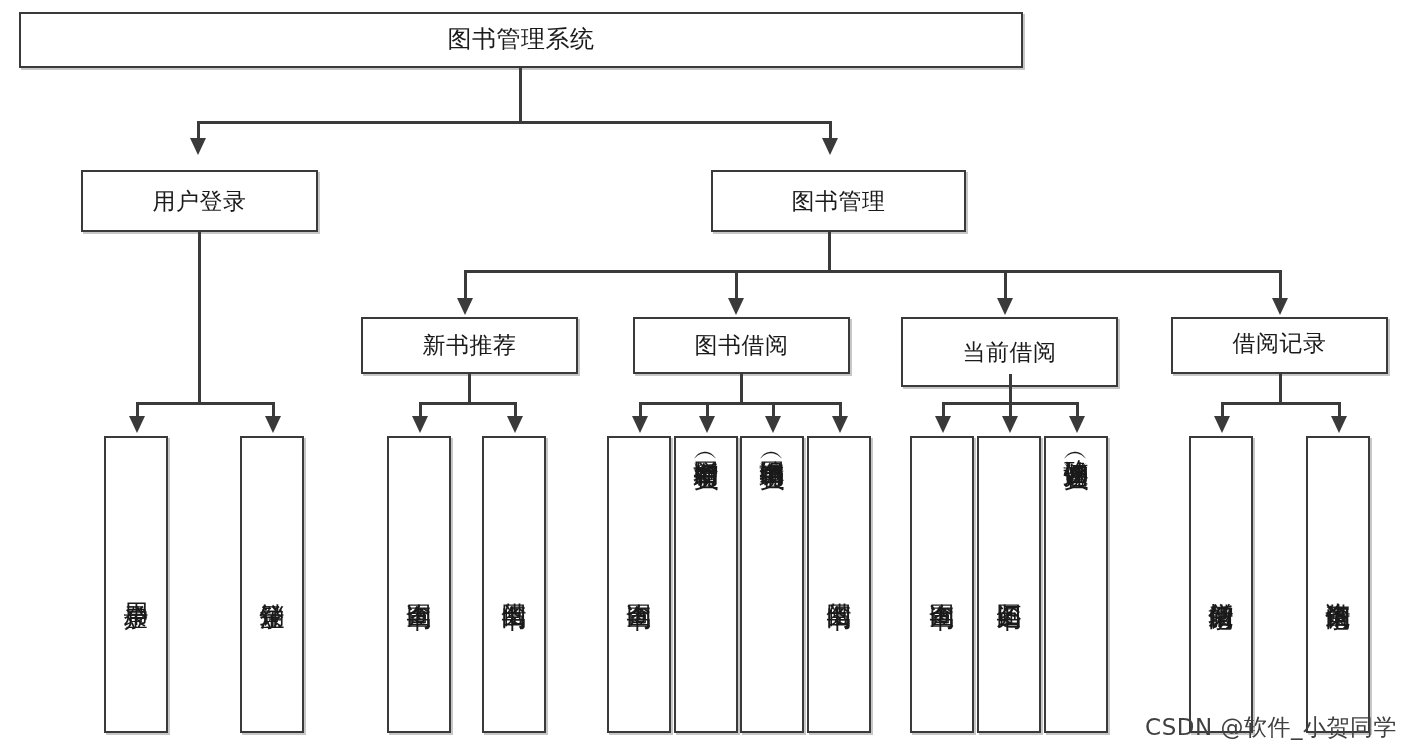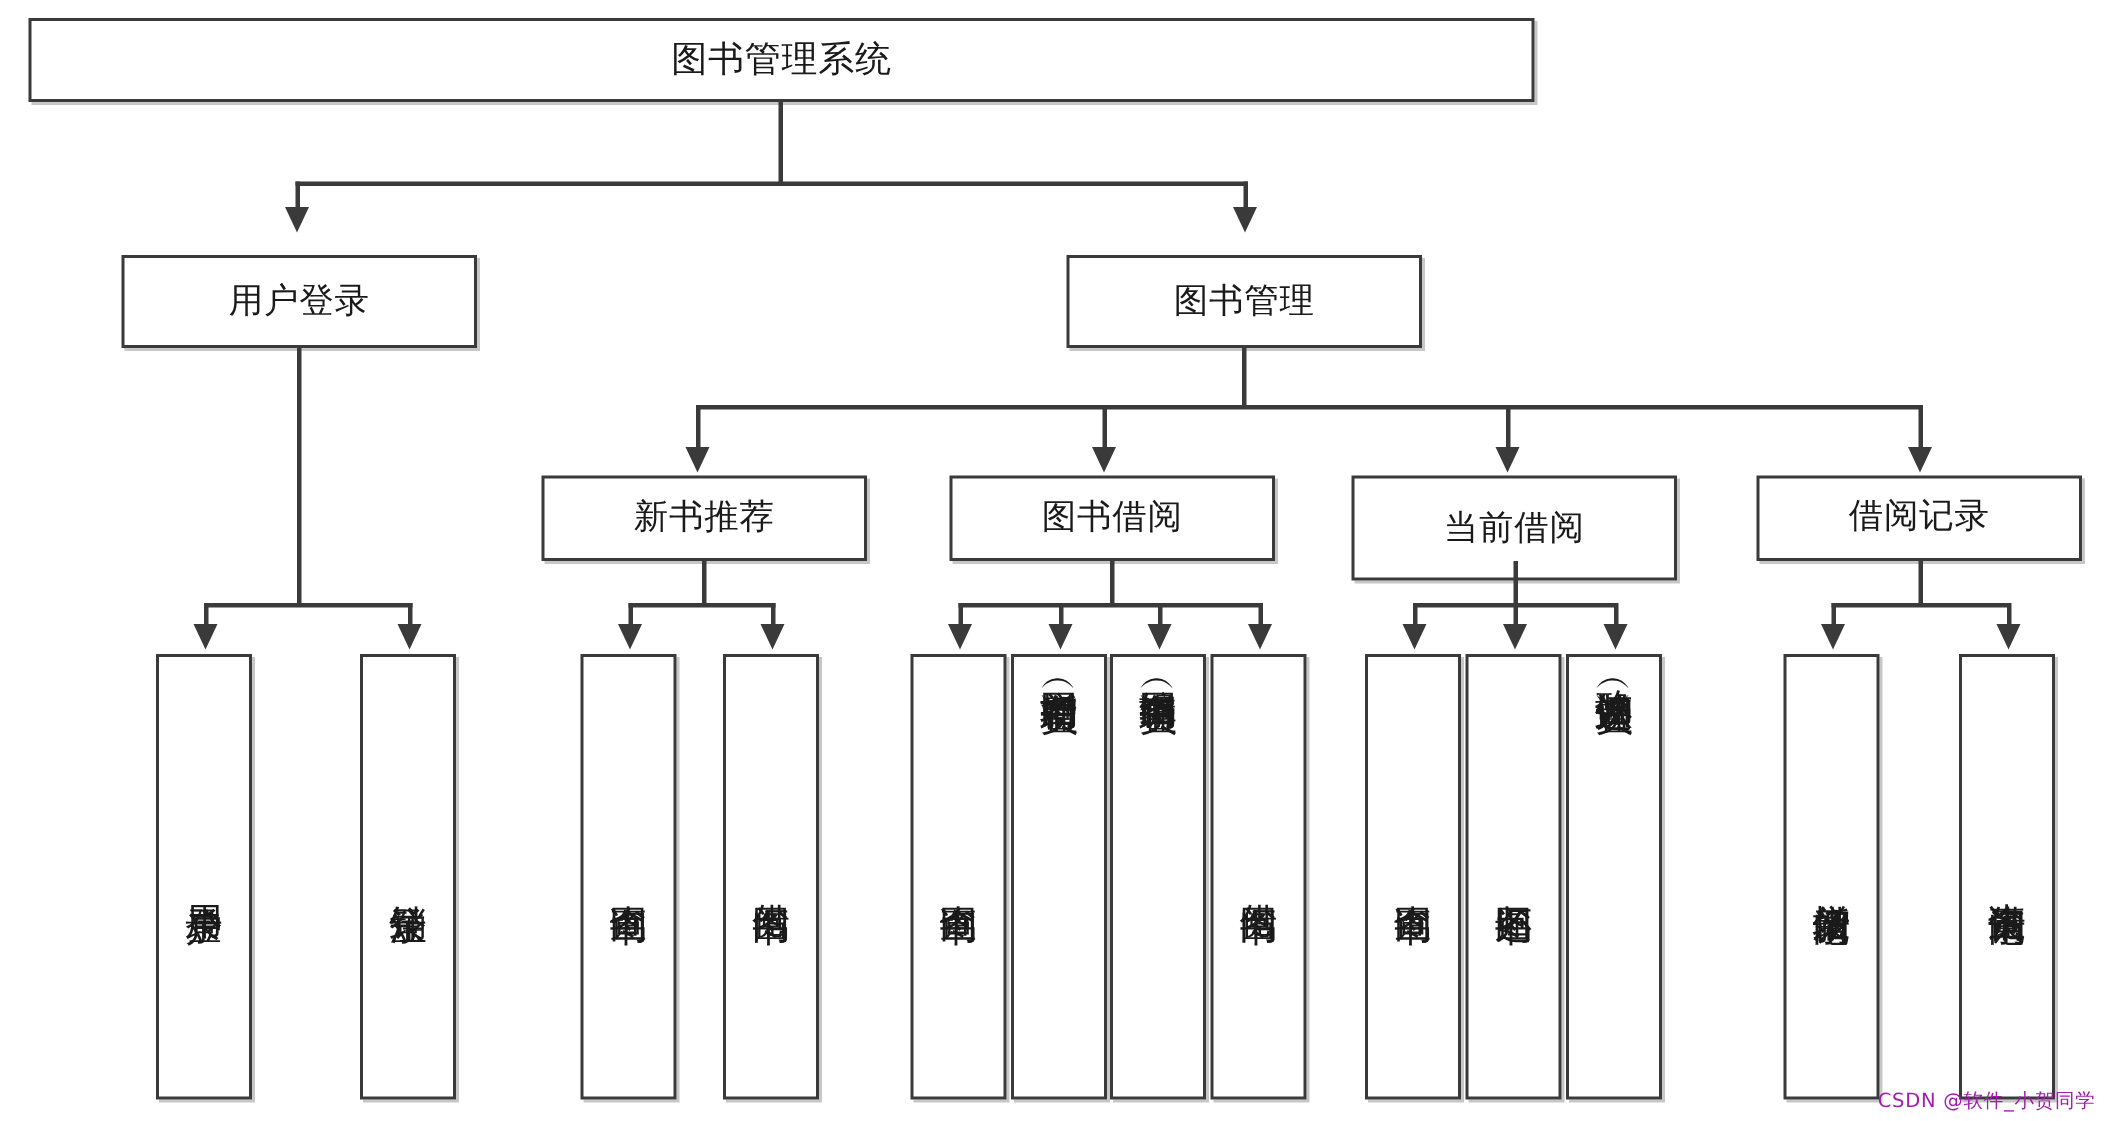--- a/index.html
+++ b/index.html
@@ -71,22 +71,22 @@
     height: 0;
     border-left: 8px solid transparent;
     border-right: 8px solid transparent;
     border-top: 17px solid #3a3a3a;
   }
   
   .watermark {
     position: absolute;
     right: 8px;
     bottom: 4px;
-    font-size: 13px;
-    color: #a21caf;
+    font-size: 23px;
+    color: #404040;
     white-space: nowrap;
     letter-spacing: 0.5px;
   }
 </style>
 </head>
 <body>
 
 <div id="canvas">
 
   <div class="node horiz root" style="left:19px; top:12px; width:1004px; height:56px;">
@@ -99,21 +99,21 @@
 
   <div class="ln v" style="left:197px; top:121px; height:18px;"></div>
   <div class="arrow" style="left:190px; top:138px;"></div>
   <div class="ln v" style="left:829px; top:121px; height:18px;"></div>
   <div class="arrow" style="left:822px; top:138px;"></div>
 
   <div class="node horiz" style="left:81px; top:170px; width:237px; height:62px;">
     <span class="label">用户登录</span>
   </div>
 
-  <div class="node horiz" style="left:711px; top:170px; width:237px; height:62px;">
+  <div class="node horiz" style="left:711px; top:170px; width:255px; height:62px;">
     <span class="label">图书管理</span>
   </div>
 
   <div class="ln v" style="left:198px; top:232px; height:172px;"></div>
   <div class="ln h" style="left:136px; top:402px; width:139px;"></div>
   <div class="ln v" style="left:136px; top:402px; height:14px;"></div>
   <div class="arrow" style="left:129px; top:416px;"></div>
   <div class="ln v" style="left:272px; top:402px; height:14px;"></div>
   <div class="arrow" style="left:265px; top:416px;"></div>
 

